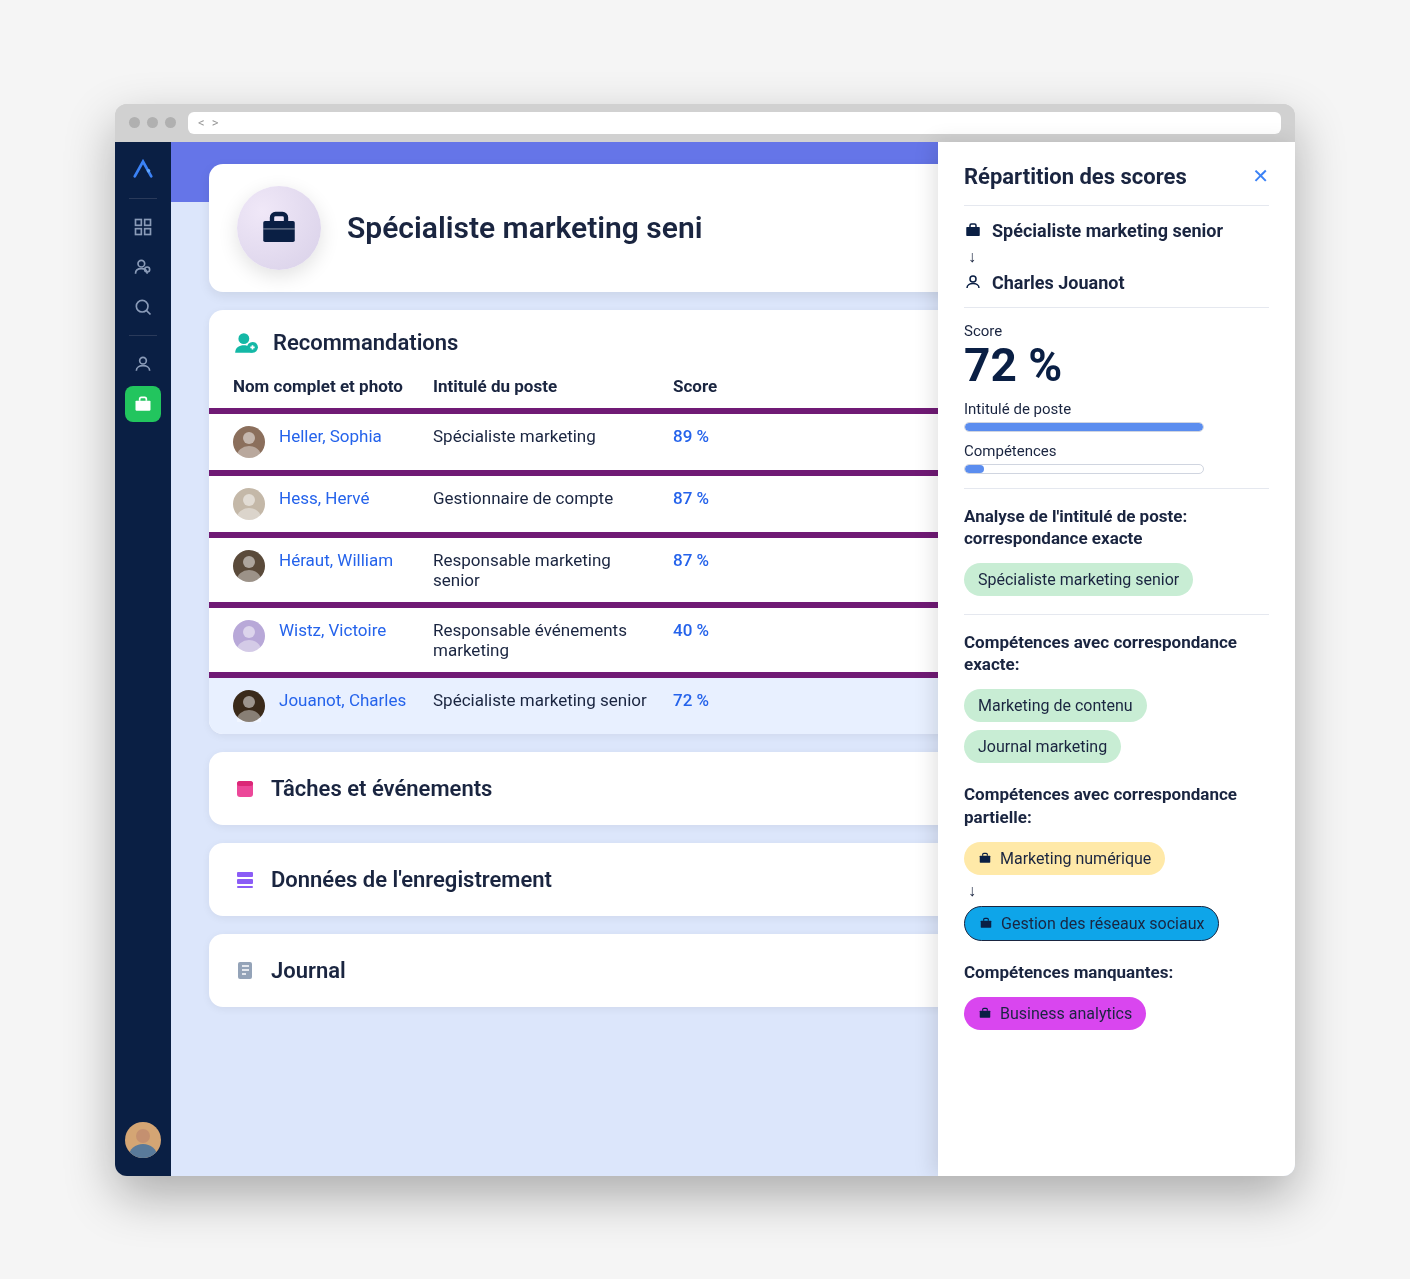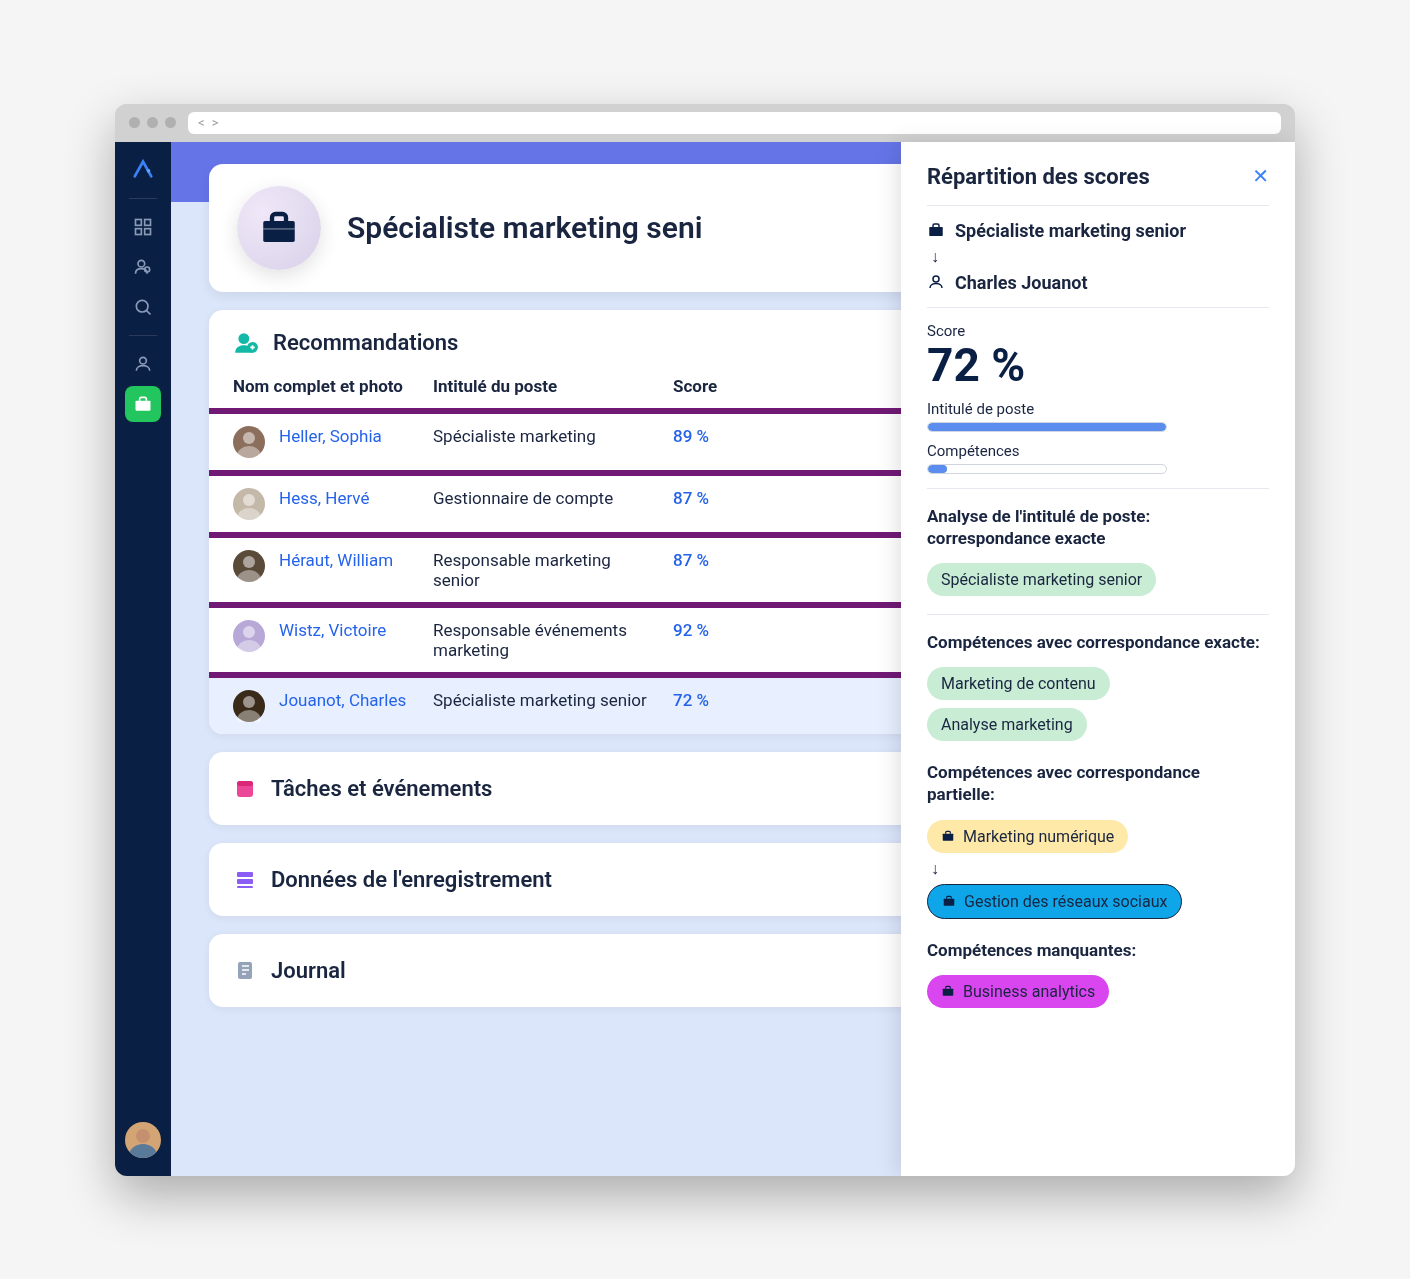--- a/index.html
+++ b/index.html
@@ -28,21 +28,21 @@
 .table-head{display:flex;padding:0 24px 12px 24px;font-weight:700;color:#1a2540;font-size:17px}
 .col-name{width:200px}
 .col-title{width:240px}
 .col-score{width:60px}
 .row{display:flex;align-items:flex-start;padding:12px 24px;border-top:6px solid #701a75}
 .row.selected{background:#e8f0ff}
 .avatar{width:32px;height:32px;border-radius:50%;margin-right:14px;flex-shrink:0}
 .name-link{color:#2563eb;font-size:17px;width:154px;cursor:pointer}
 .job-title{width:240px;font-size:17px;color:#1a2540;padding-right:12px}
 .score-val{color:#2563eb;font-size:17px;font-weight:500}
-.side-panel{position:absolute;right:0;top:38px;bottom:0;width:394px;background:#fff;box-shadow:-4px 0 20px rgba(0,0,0,0.12);padding:22px 26px;overflow-y:auto;z-index:10}
+.side-panel{position:absolute;right:0;top:38px;bottom:0;width:357px;background:#fff;box-shadow:-4px 0 20px rgba(0,0,0,0.12);padding:22px 26px;overflow-y:auto;z-index:10}
 .panel-title-row{display:flex;justify-content:space-between;align-items:center;margin-bottom:16px}
 .panel-title{font-size:22px;font-weight:700;color:#1a2540}
 .close-x{color:#3b82f6;font-size:20px;cursor:pointer}
 .panel-hr{border:none;border-top:1px solid #e5e8ef;margin:14px 0}
 .meta-row{display:flex;align-items:center;gap:10px;margin:6px 0;font-weight:700;color:#1a2540;font-size:18px}
 .down-arrow{font-size:16px;color:#1a2540;margin:2px 0 2px 4px}
 .score-label{font-size:15px;color:#1a2540;margin-top:6px}
 .score-big{font-size:46px;font-weight:700;color:#0a1f44;line-height:1.1}
 .bar-label{font-size:15px;color:#1a2540;margin-top:10px;margin-bottom:4px}
 .bar{width:240px;height:10px;background:#fff;border:1px solid #d0d5e0;border-radius:6px;overflow:hidden}
@@ -185,21 +185,21 @@
             </div>
             <div class="row">
               <div class="avatar" style="background:#b8a8d8">
                 <svg width="32" height="32" viewBox="0 0 32 32">
                   <circle cx="16" cy="12" r="6" fill="rgba(255,255,255,0.5)"></circle>
                   <ellipse cx="16" cy="30" rx="12" ry="10" fill="rgba(255,255,255,0.4)"></ellipse>
                 </svg>
               </div>
               <div class="name-link">Wistz, Victoire</div>
               <div class="job-title">Responsable événements marketing</div>
-              <div class="score-val">92 %</div>
+              <div class="score-val">40 %</div>
             </div>
             <div class="row selected">
               <div class="avatar" style="background:#3a2a1a">
                 <svg width="32" height="32" viewBox="0 0 32 32">
                   <circle cx="16" cy="12" r="6" fill="rgba(255,255,255,0.5)"></circle>
                   <ellipse cx="16" cy="30" rx="12" ry="10" fill="rgba(255,255,255,0.4)"></ellipse>
                 </svg>
               </div>
               <div class="name-link">Jouanot, Charles</div>
               <div class="job-title">Spécialiste marketing senior</div>
@@ -273,21 +273,21 @@
     <div class="bar">
         <div class="bar-fill" id="bar2" style="width: 8%;"></div>
       </div>
     <hr class="panel-hr">
     <div class="sub-head">Analyse de l'intitulé de poste: correspondance exacte</div>
     <span class="pill green">Spécialiste marketing senior</span>
     <hr class="panel-hr">
     <div class="sub-head">Compétences avec correspondance exacte:</div>
     <div id="exact-pills">
         <div><span class="pill green">Marketing de contenu</span></div>
-        <div><span class="pill green">Analyse marketing</span></div>
+        <div><span class="pill green">Journal marketing</span></div>
       </div>
     <div class="sub-head">Compétences avec correspondance partielle:</div>
     <span class="pill yellow">
       <svg width="14" height="14" viewBox="0 0 24 24" fill="#0a1f44">
           <rect x="3" y="8" width="18" height="12" rx="1"></rect>
           <path d="M8 8V6a2 2 0 012-2h4a2 2 0 012 2v2" fill="none" stroke="#0a1f44" stroke-width="2"></path>
         </svg>
       <span>Marketing numérique</span>
     </span>
     <div class="down-arrow">↓</div>

